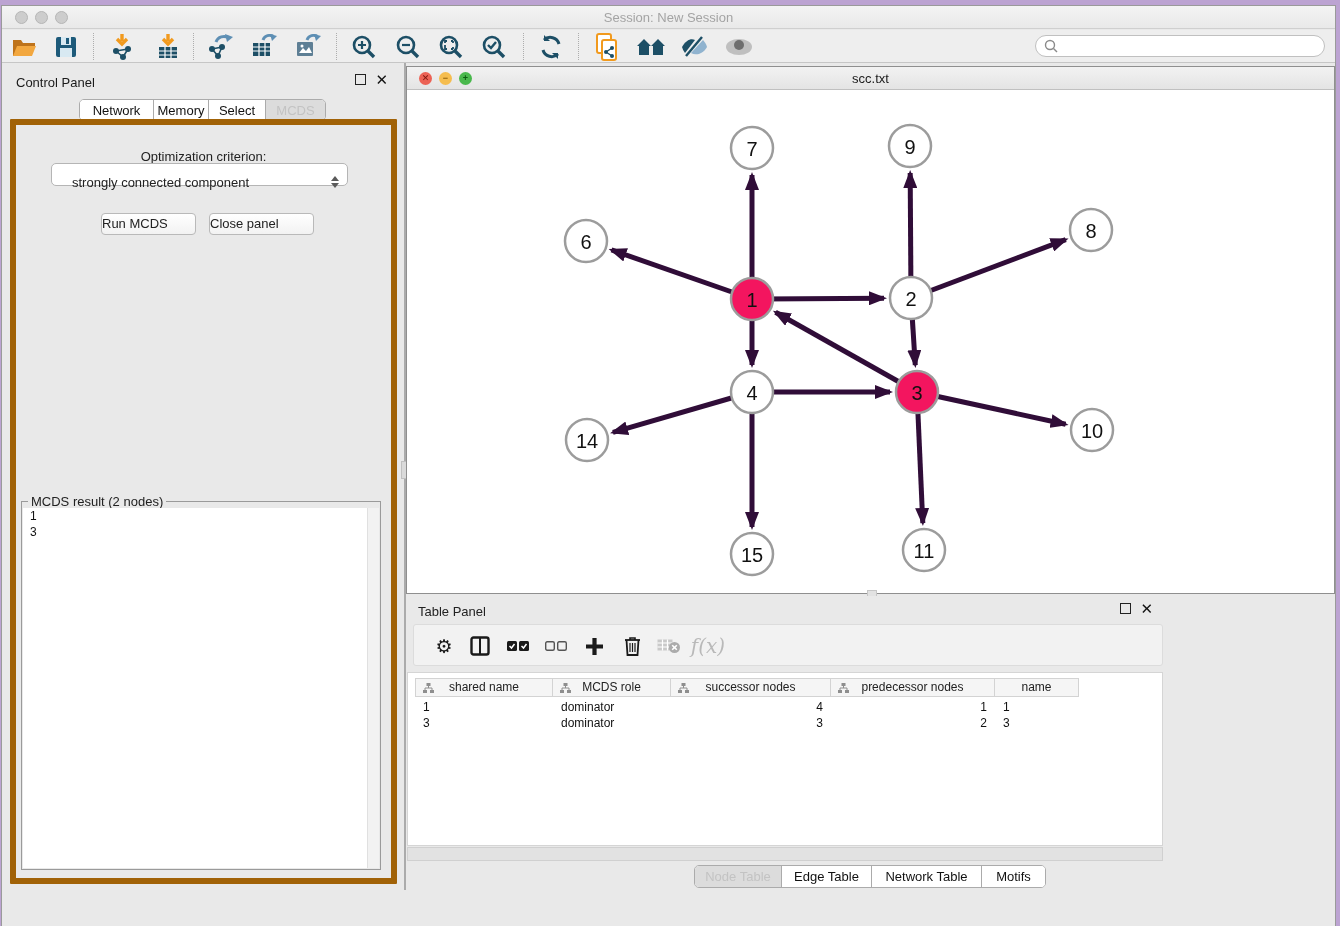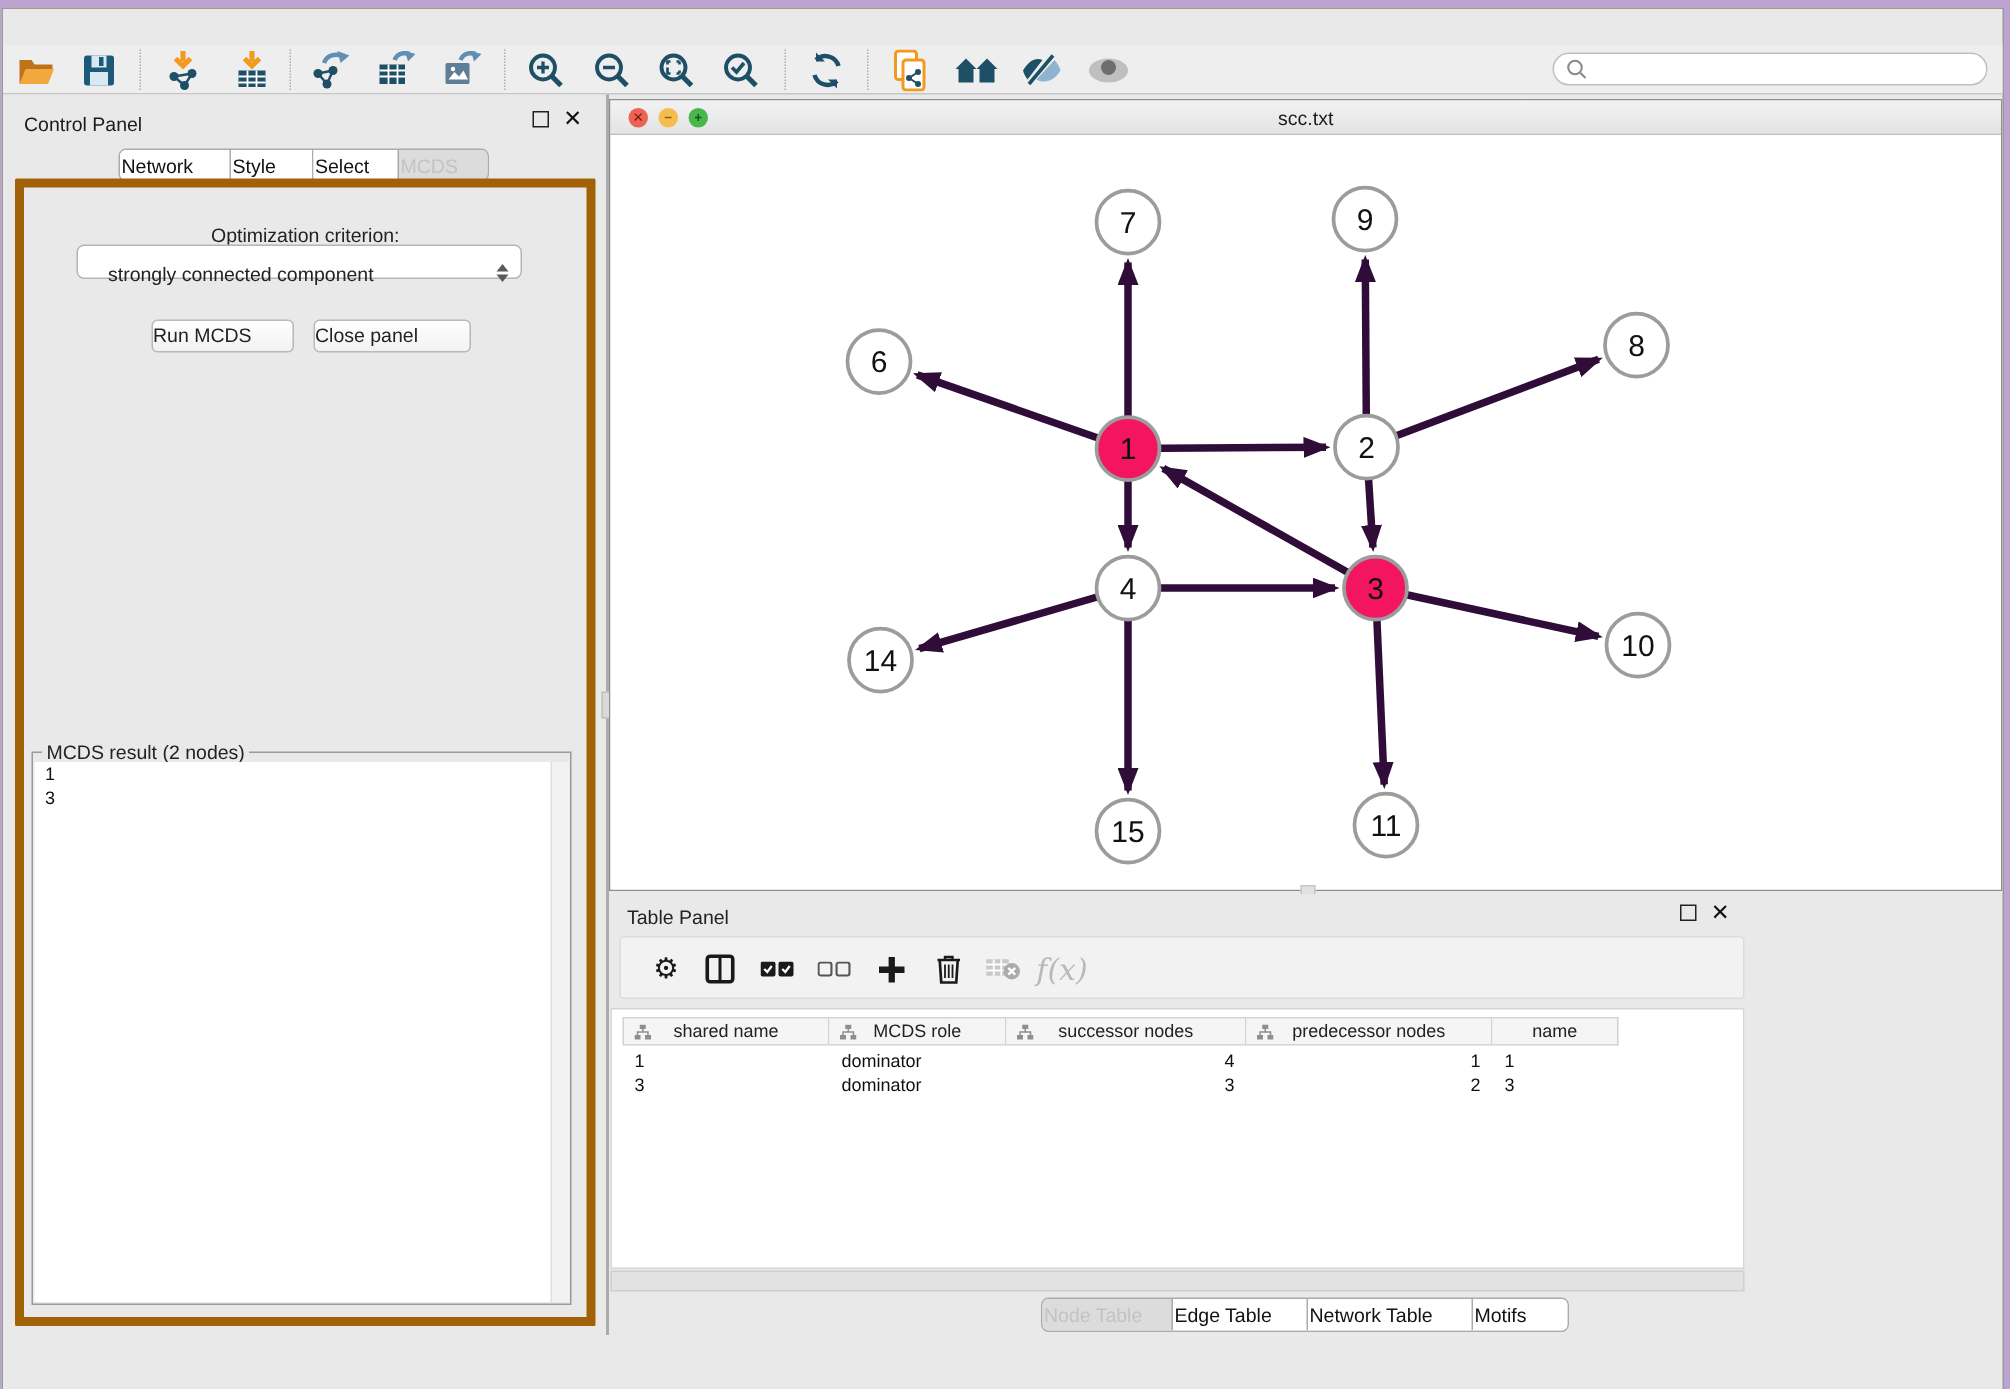--- a/index.html
+++ b/index.html
@@ -18,21 +18,21 @@
   .tsep { position:absolute; top:3px; height:27px; width:0; border-left:1px dotted #ADADAD; }
   .searchbox { position:absolute; right:10px; top:5px; width:290px; height:22px; background:#fff; border:1px solid #C0C0C0; border-radius:11px; display:flex; align-items:center; padding-left:8px; }
 
   
   .cpanel { position:absolute; left:0; top:57px; width:400px; bottom:36px; background:#E9E9E9; }
   .cpanel-hdr { position:absolute; top:12px; left:14px; font-size:13px; color:#1a1a1a; }
   .panel-icons { position:absolute; top:11px; right:14px; display:flex; gap:9px; align-items:center; }
   .float-ic { width:11px; height:11px; border:1.5px solid #222; }
   .close-ic { font-weight:700; font-size:15px; line-height:11px; color:#111; }
   .tabs { position:absolute; display:flex; border:1px solid #ABABAB; border-radius:5px; overflow:hidden; background:#fff; }
-  .tab { padding:3px 1px; background:#fff; border-right:1px solid #ABABAB; font-size:13px; color:#111; }
+  .tab { padding:3px 1px; text-align:center; background:#fff; border-right:1px solid #ABABAB; font-size:13px; color:#111; }
   .tab:last-child { border-right:none; }
   .tab.active { background:#DCDCDC; color:#C3C3C3; }
   .cp-tabs { top:36px; left:77px; height:22px; }
   .cp-body { position:absolute; left:8px; right:5px; top:56px; bottom:6px; border:6px solid #a16207; border-radius:1px; background:#E9E9E9; }
   .opt-label { position:absolute; top:24px; left:0; right:0; text-align:center; font-size:13px; }
   .cselect { position:absolute; left:35px; right:43px; top:38px; height:23px; background:#fff; border:1px solid #B5B5B5; border-radius:5px; display:flex; align-items:center; padding:15px 8px 0 20px; font-size:13px; }
   .stepper { margin-left:auto; display:flex; flex-direction:column; gap:2px; }
   .stepper i { width:0; height:0; border-left:4px solid transparent; border-right:4px solid transparent; }
   .stepper .up { border-bottom:5px solid #5a5a5a; }
   .stepper .dn { border-top:5px solid #5a5a5a; }
@@ -76,20 +76,26 @@
   .sb-left { position:absolute; left:10px; top:6px; width:30px; height:24px; background:#fff; border:1px solid #ADADAD; display:flex; align-items:center; justify-content:center; }
   .sb-mem { position:absolute; right:6px; top:7px; height:23px; background:linear-gradient(#FFF,#F0F0F0); border:1px solid #B5B5B5; border-radius:3px; display:flex; align-items:center; gap:6px; padding:0 10px; font-size:12px; }
   .greendot { width:11px; height:11px; border-radius:50%; background:#1E8E3E; }
   .fx { font-family:"DejaVu Serif",serif; font-style:italic; font-size:20px; color:#B9B9B9; }
 </style>
 </head>
 <body>
 
 <div class="window">
 
+  <div class="titlebar">
+    <span class="tl" style="left:13px"></span>
+    <span class="tl" style="left:33px"></span>
+    <span class="tl" style="left:53px"></span>
+    <div class="title-text">Session: New Session</div>
+  </div>
 
   <div class="toolbar">
     <div class="tbtn" style="left:4px">
       <svg width="26" height="24" viewBox="0 0 26 24">
           <path d="M2 5h8l2 3h12v3H7l-4 10H2z" fill="#BE731B"></path>
           <path d="M6 11h19l-4 10H2z" fill="#F2A73F"></path>
         </svg>
     </div>
     <div class="tbtn" style="left:46px">
       <svg width="24" height="24" viewBox="0 0 24 24">
@@ -222,21 +228,21 @@
   </div>
 
   <div class="cpanel">
     <div class="cpanel-hdr">Control Panel</div>
     <div class="panel-icons">
       <span class="float-ic"></span>
       <span class="close-ic">✕</span>
     </div>
     <div class="tabs cp-tabs">
       <div class="tab" style="width:74px">Network</div>
-      <div class="tab" style="width:55px">Style</div>
+      <div class="tab" style="width:55px">Memory</div>
       <div class="tab" style="width:57px">Select</div>
       <div class="tab active" style="width:59px">MCDS</div>
     </div>
     <div class="cp-body">
       <div class="opt-label">Optimization criterion:</div>
       <div class="cselect">
         <span>strongly connected component</span>
         <span class="stepper">
             <i class="up"></i>
             <i class="dn"></i>

